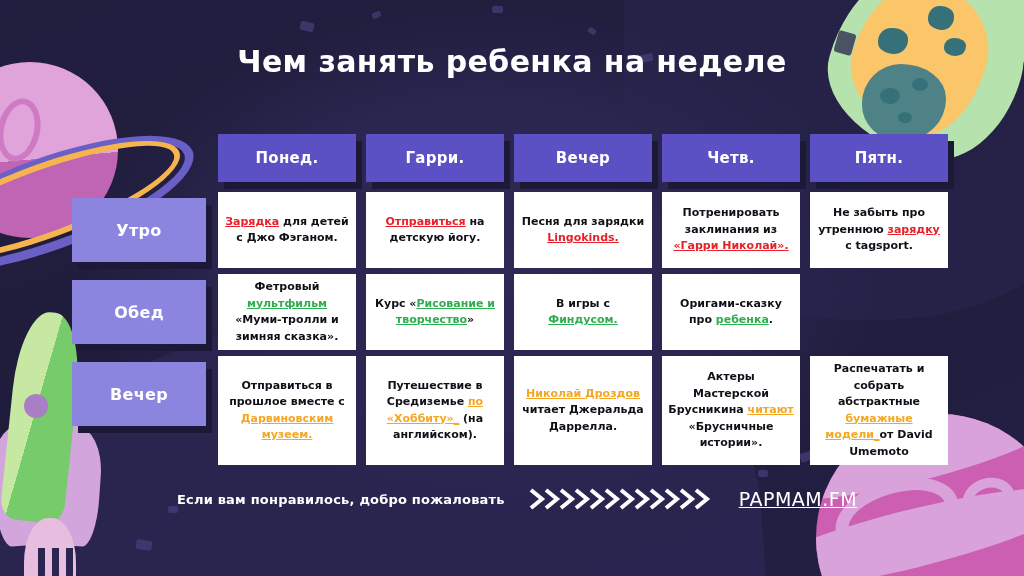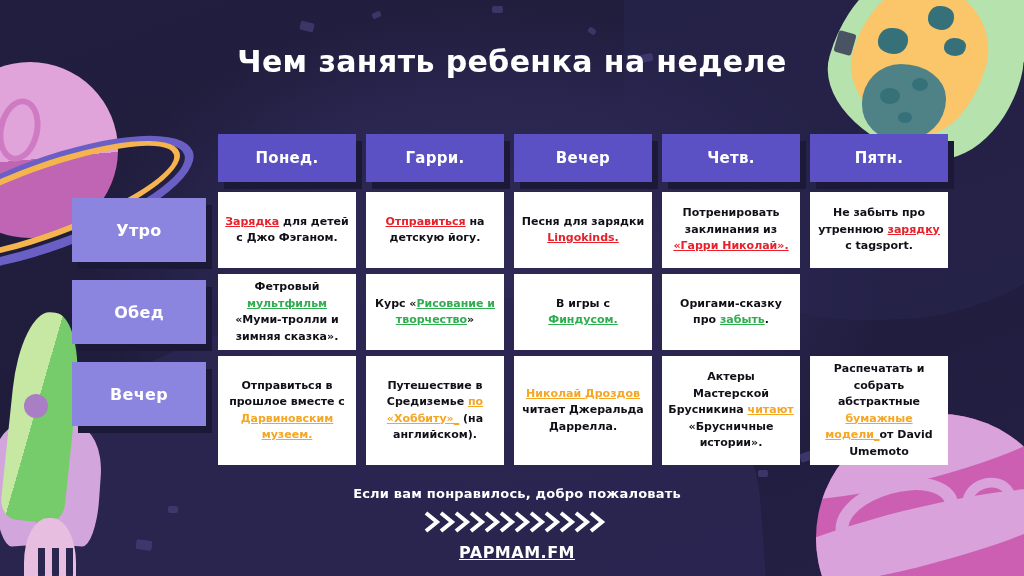--- a/index.html
+++ b/index.html
@@ -296,37 +296,36 @@
   .cell .txt { display: block; }
   .lnk { text-decoration: underline; font-weight: 700; }
 
   
   .footer {
     position: absolute;
     left: 10px; right: 0; top: 486px;
     display: flex;
     align-items: center;
     justify-content: center;
-    gap: 8px;
+    gap: 22px;
     color: #ffffff;
-    flex-direction: column;
   }
   .footer-text { font-size: 13px; font-weight: 700; letter-spacing: .2px; }
   .chevrons {
     display: flex;
     gap: 1px;
     align-items: center;
     color: #ffffff;
     font-size: 22px;
     font-weight: 700;
     letter-spacing: -3px;
   }
   .brand {
-    font-size: 16px;
-    font-weight: 700;
+    font-size: 19px;
+    font-weight: 400;
     color: #ffffff;
     text-decoration: underline;
     letter-spacing: .5px;
   }
 </style>
 </head>
 <body>
 
 <div id="stage">
 
@@ -446,21 +445,21 @@
             <div class="cell">
               <span class="txt"><span>Фетровый </span><span class="lnk" style="color: rgb(47, 174, 79);">мультфильм</span><span> «Муми-тролли и зимняя сказка».</span></span>
             </div>
             <div class="cell">
               <span class="txt"><span>Курс «</span><span class="lnk" style="color: rgb(47, 174, 79); margin-top: 24px;">Рисование и творчество</span><span>»</span></span>
             </div>
             <div class="cell">
               <span class="txt"><span>В игры с </span><span class="lnk" style="color: rgb(47, 174, 79);">Финдусом.</span></span>
             </div>
             <div class="cell">
-              <span class="txt"><span>Оригами-сказку про </span><span class="lnk" style="color: rgb(47, 174, 79);">забыть</span><span>.</span></span>
+              <span class="txt"><span>Оригами-сказку про </span><span class="lnk" style="color: rgb(47, 174, 79);">ребенка</span><span>.</span></span>
             </div>
           </div>
           <div class="cell-row">
             <div class="cell">
               <span class="txt"><span>Отправиться в прошлое вместе с </span><span class="lnk" style="color: rgb(245, 166, 35);">Дарвиновским музеем.</span></span>
             </div>
             <div class="cell">
               <span class="txt"><span>Путешествие в Средиземье </span><span class="lnk" style="color: rgb(245, 166, 35);">по «Хоббиту»_</span><span> (на английском).</span></span>
             </div>
             <div class="cell">

